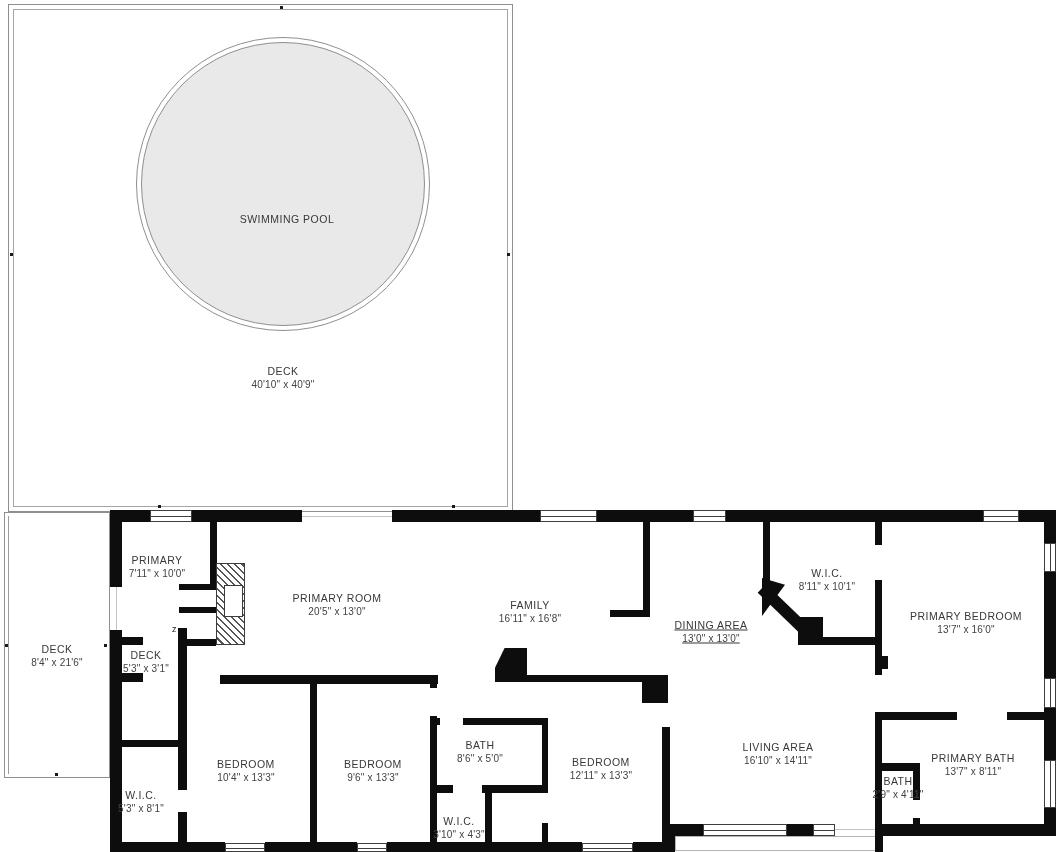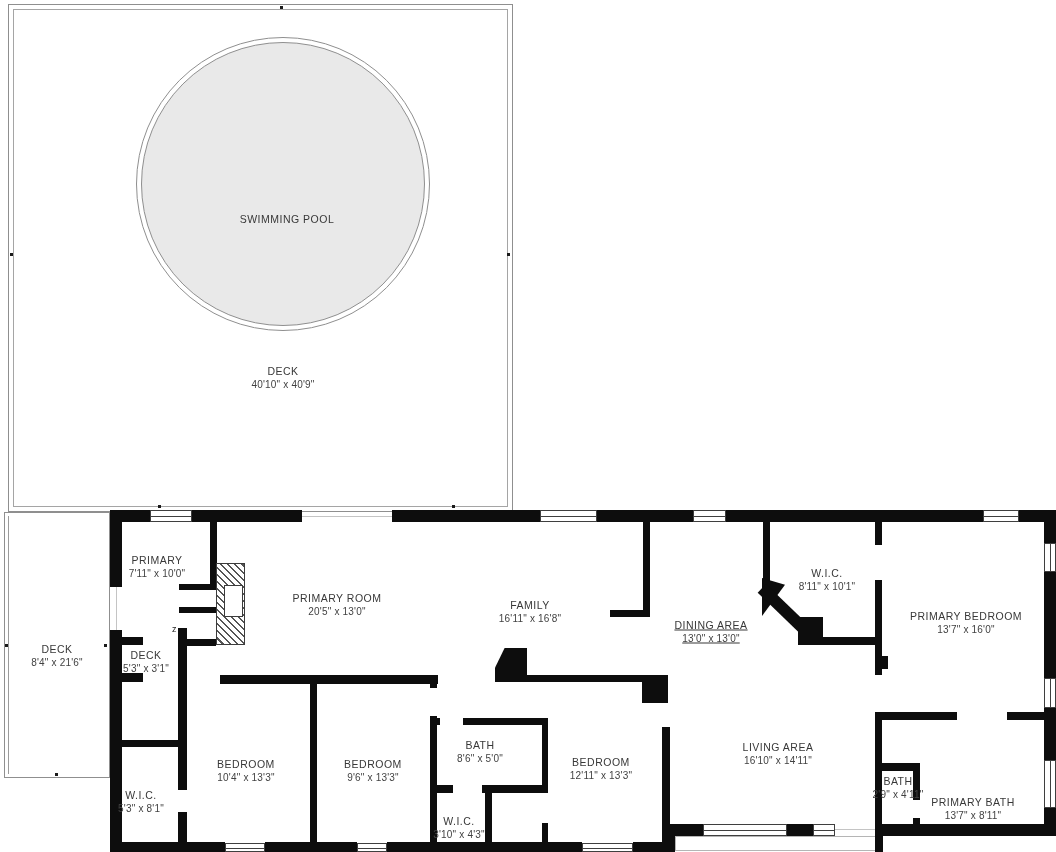--- a/index.html
+++ b/index.html
@@ -218,21 +218,21 @@
         <div class="rdims">3'10" x 4'3"</div>
       </div>
       <div class="room-label" style="left: 601px; top: 768px;">
         <div class="rname">BEDROOM</div>
         <div class="rdims">12'11" x 13'3"</div>
       </div>
       <div class="room-label" style="left: 778px; top: 753px;">
         <div class="rname">LIVING AREA</div>
         <div class="rdims">16'10" x 14'11"</div>
       </div>
-      <div class="room-label" style="left: 973px; top: 764px; margin-top: 44px;">
+      <div class="room-label" style="left: 973px; top: 764px;">
         <div class="rname">PRIMARY BATH</div>
         <div class="rdims">13'7" x 8'11"</div>
       </div>
       <div class="room-label" style="left: 898px; top: 787px;">
         <div class="rname">BATH</div>
         <div class="rdims">2'9" x 4'11"</div>
       </div>
     </div>
 
 </div>

